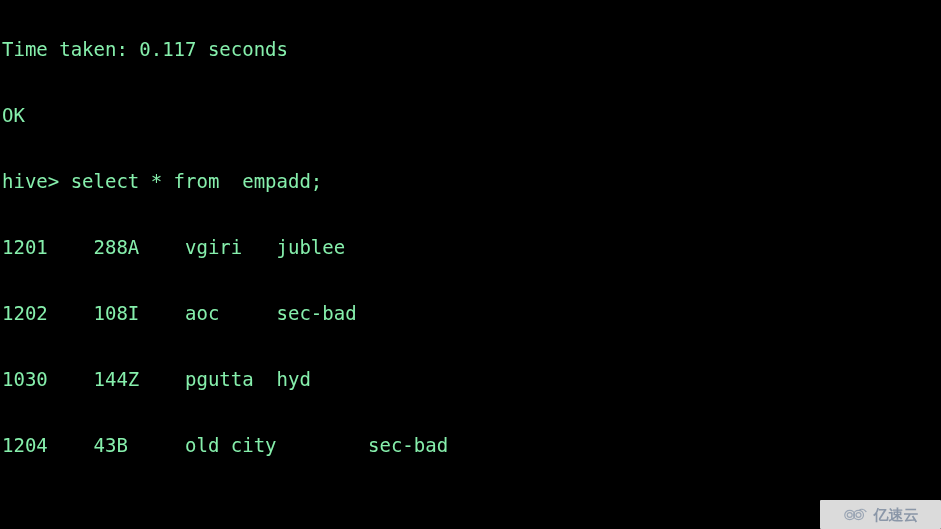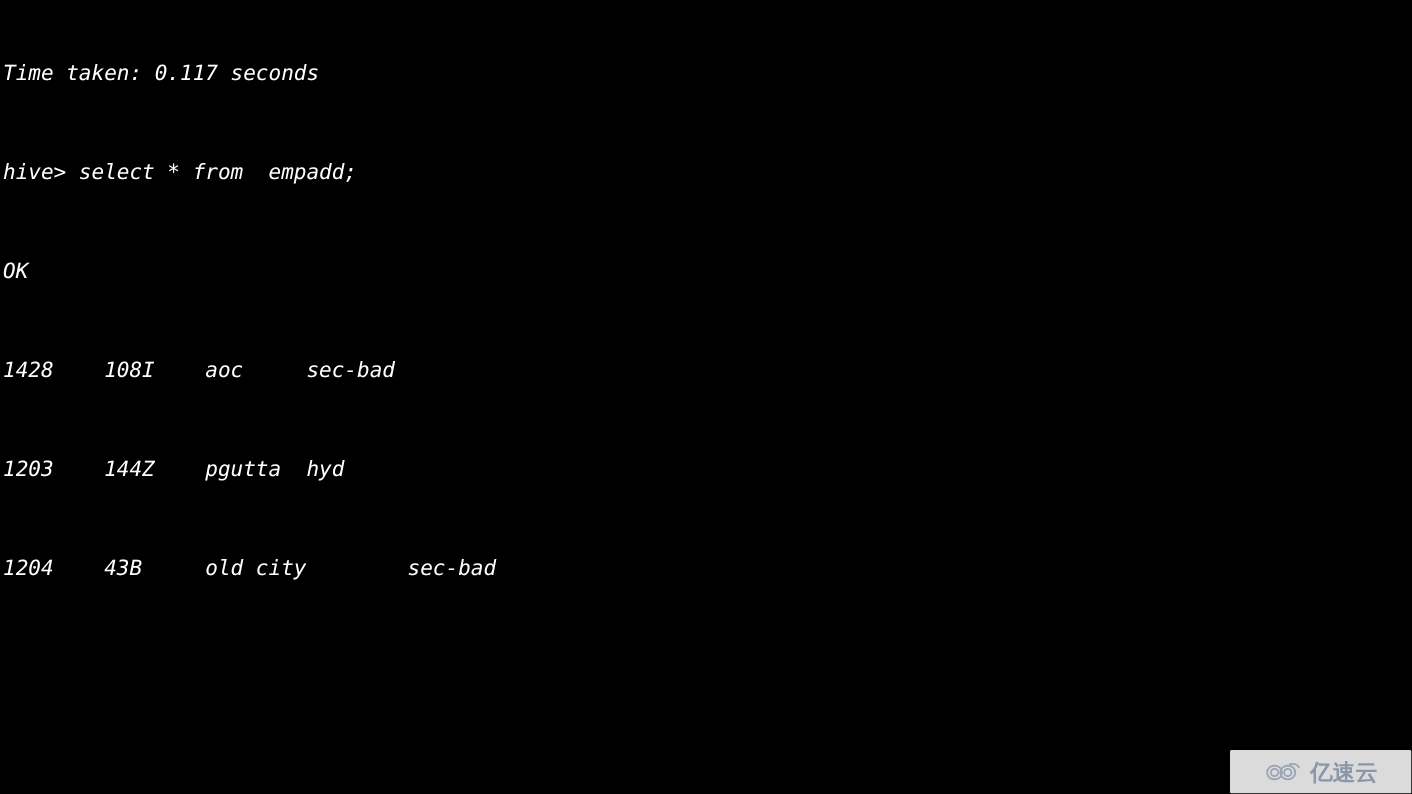--- a/index.html
+++ b/index.html
@@ -38,23 +38,22 @@
     top: -6px;
     white-space: pre;
   }
 
   .line {
     height: 22px;
     line-height: 22px;
     white-space: pre;
     display: block;
     font-family: "DejaVu Sans Mono", "Liberation Mono", monospace;
-    font-size: 14px;
-    color: #ffffff;
-    font-style: italic;
+    font-size: 19px;
+    color: #86efac;
   }
 
   
   #watermark {
     position: absolute;
     right: 0px;
     bottom: 0px;
     width: 121px;
     height: 29px;
     background: rgba(255,255,255,0.86);
@@ -77,24 +76,25 @@
     letter-spacing: 0px;
     line-height: 16px;
   }
 </style>
 </head>
 <body>
 
 <div id="terminal">
   <div id="terminal-inner">
     <span class="line">Time taken: 0.117 seconds</span>
+    <span class="line">OK</span>
     <span class="line">hive&gt; select * from  empadd;</span>
-    <span class="line">OK</span>
-    <span class="line">1428    108I    aoc     sec-bad</span>
-    <span class="line">1203    144Z    pgutta  hyd</span>
+    <span class="line">1201    288A    vgiri   jublee</span>
+    <span class="line">1202    108I    aoc     sec-bad</span>
+    <span class="line">1030    144Z    pgutta  hyd</span>
     <span class="line">1204    43B     old city        sec-bad</span>
     
     
     
     
     
     
     
     
     

